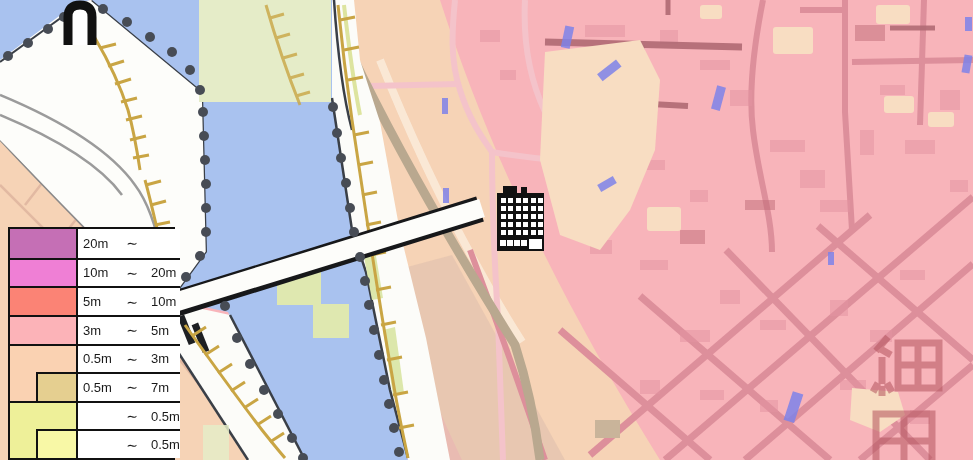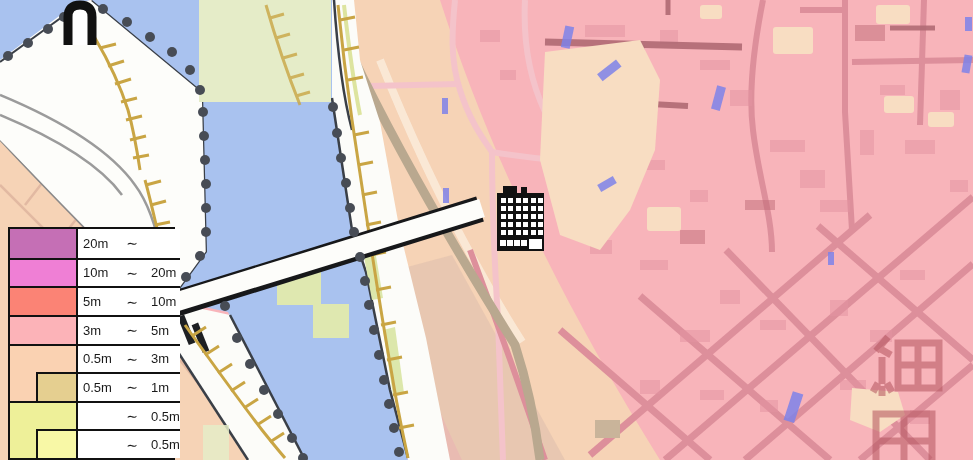--- a/index.html
+++ b/index.html
@@ -369,21 +369,21 @@
         </div>
   </div>
 
   <div class="lrow merged">
     <div class="sw sw-5">
           <div class="inset in-5"></div>
         </div>
     <div class="tx">
           <span class="min">0.5m</span>
           <span class="tilde">∼</span>
-          <span class="max">1m</span>
+          <span class="max">7m</span>
         </div>
   </div>
 
   <div class="lrow">
     <div class="sw sw-6"></div>
     <div class="tx">
           <span class="min"></span>
           <span class="tilde">∼</span>
           <span class="max">0.5m</span>
         </div>

